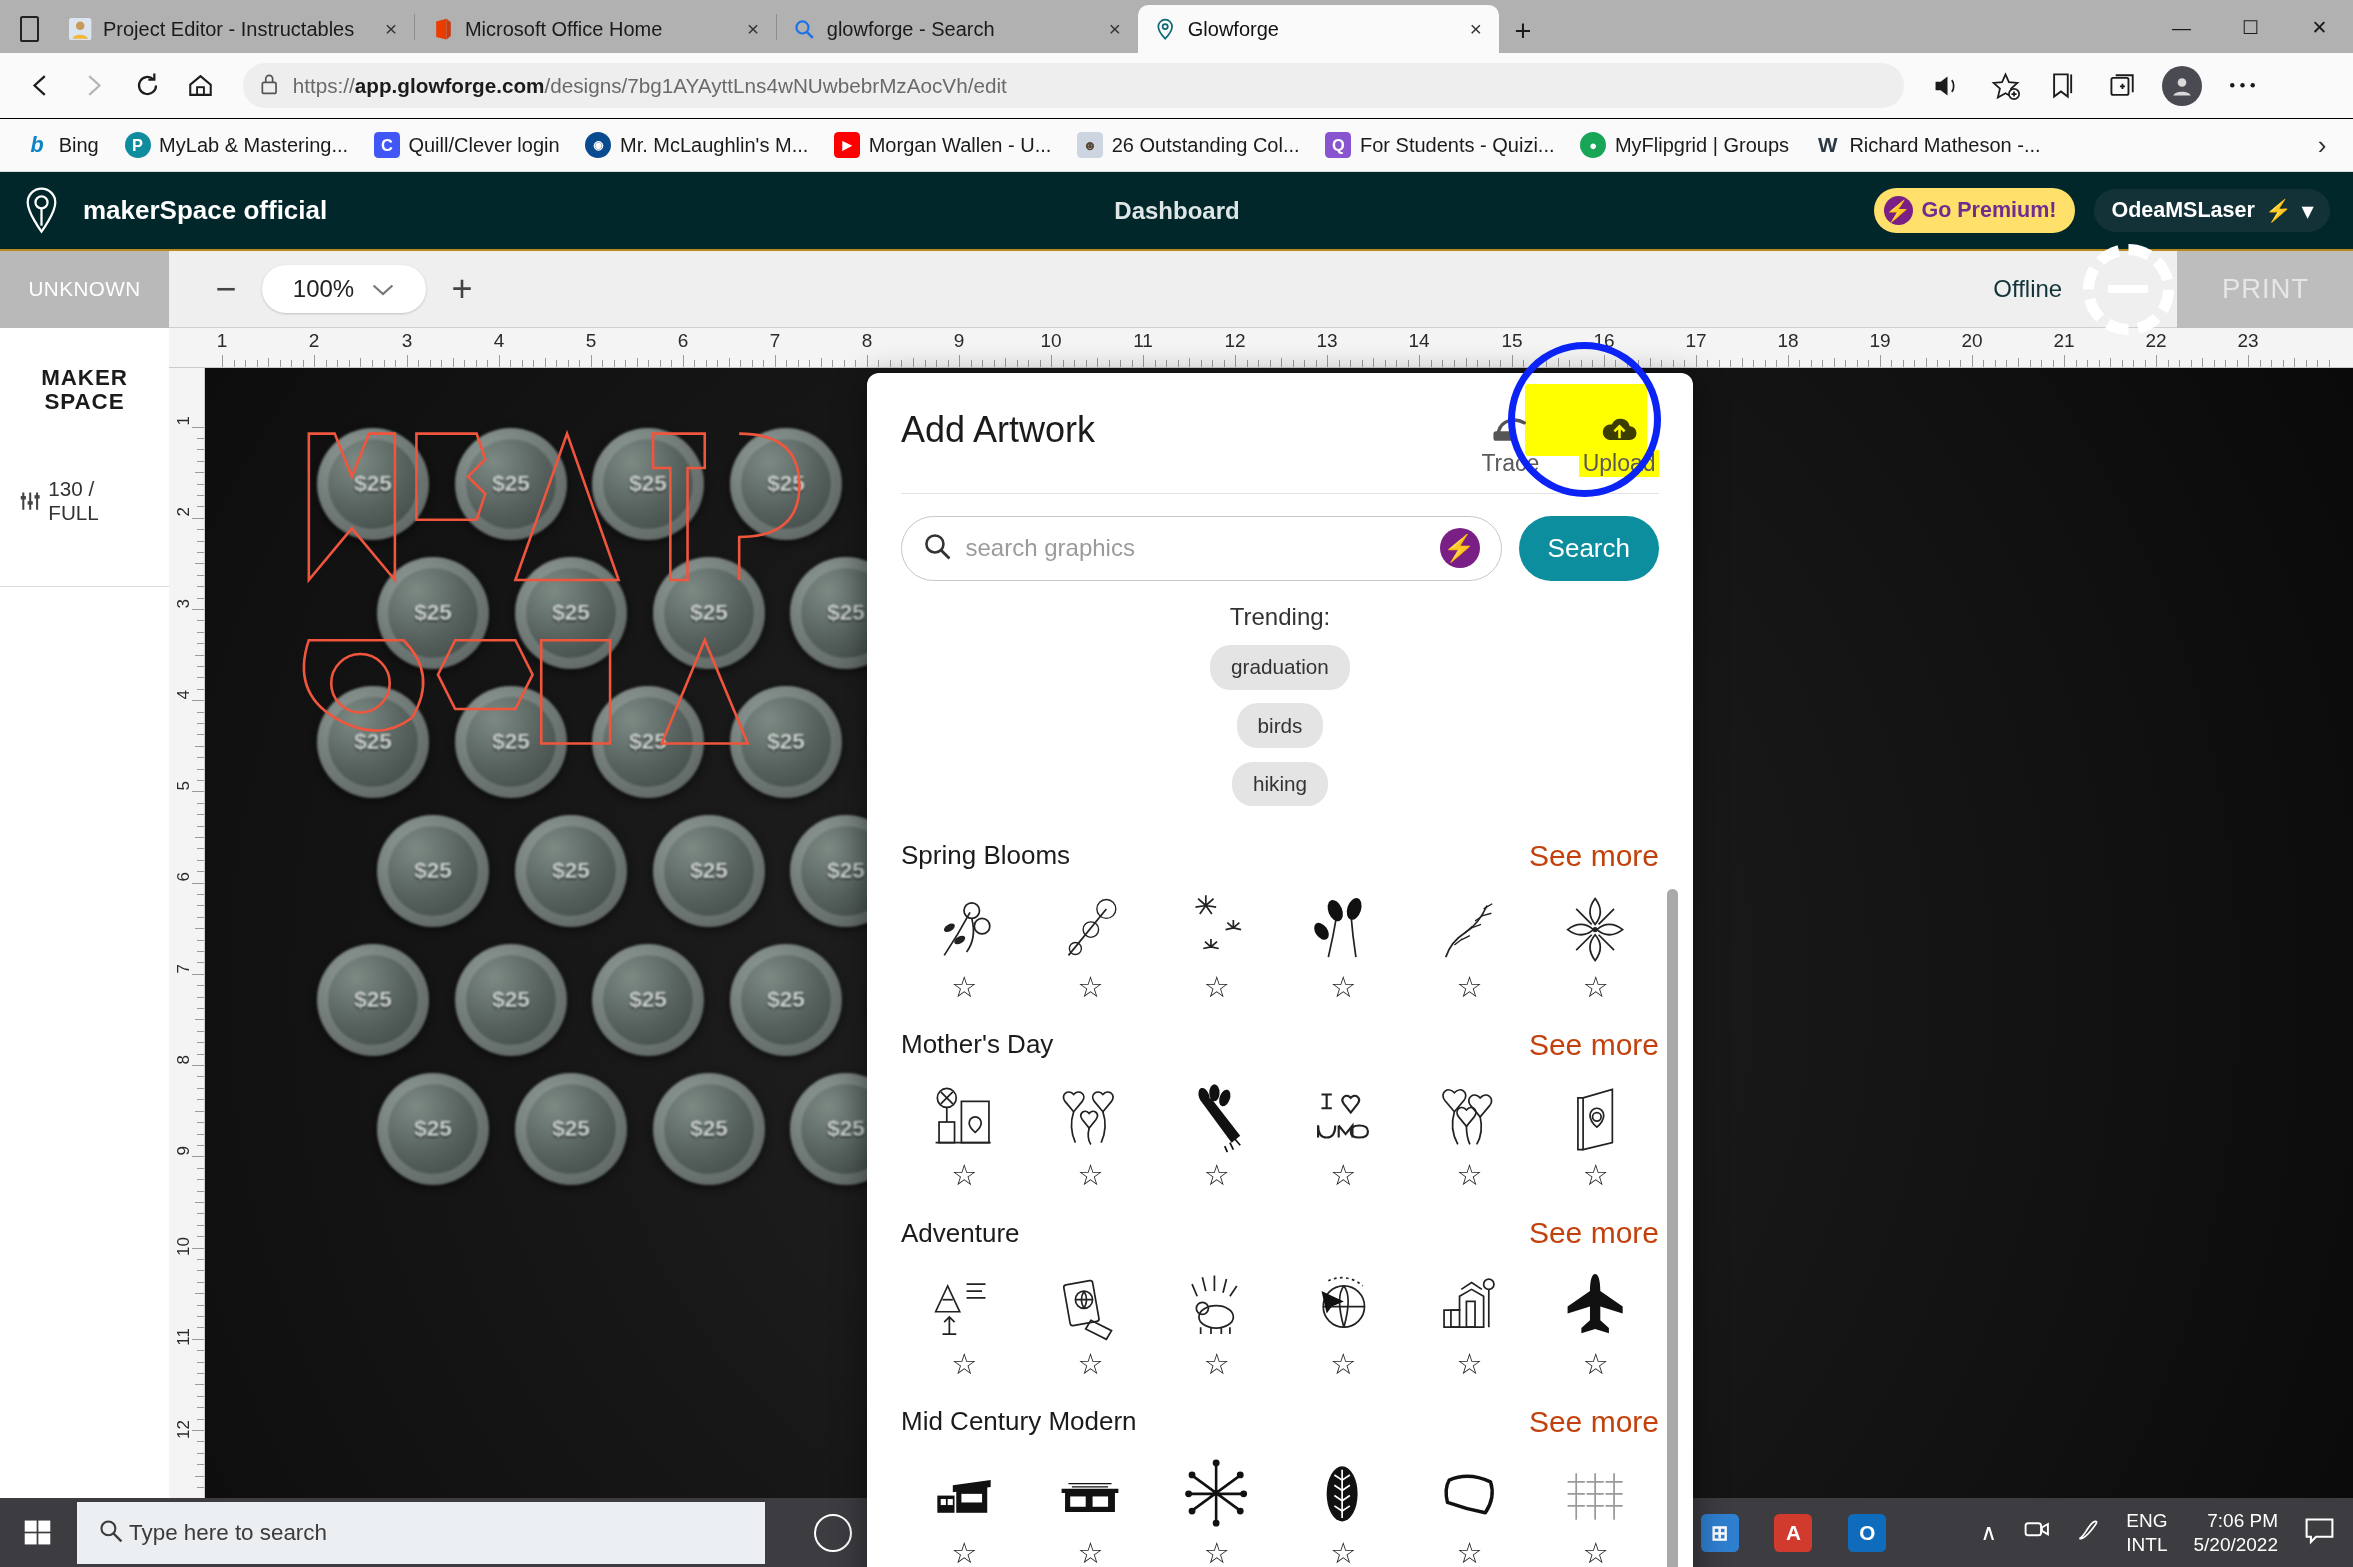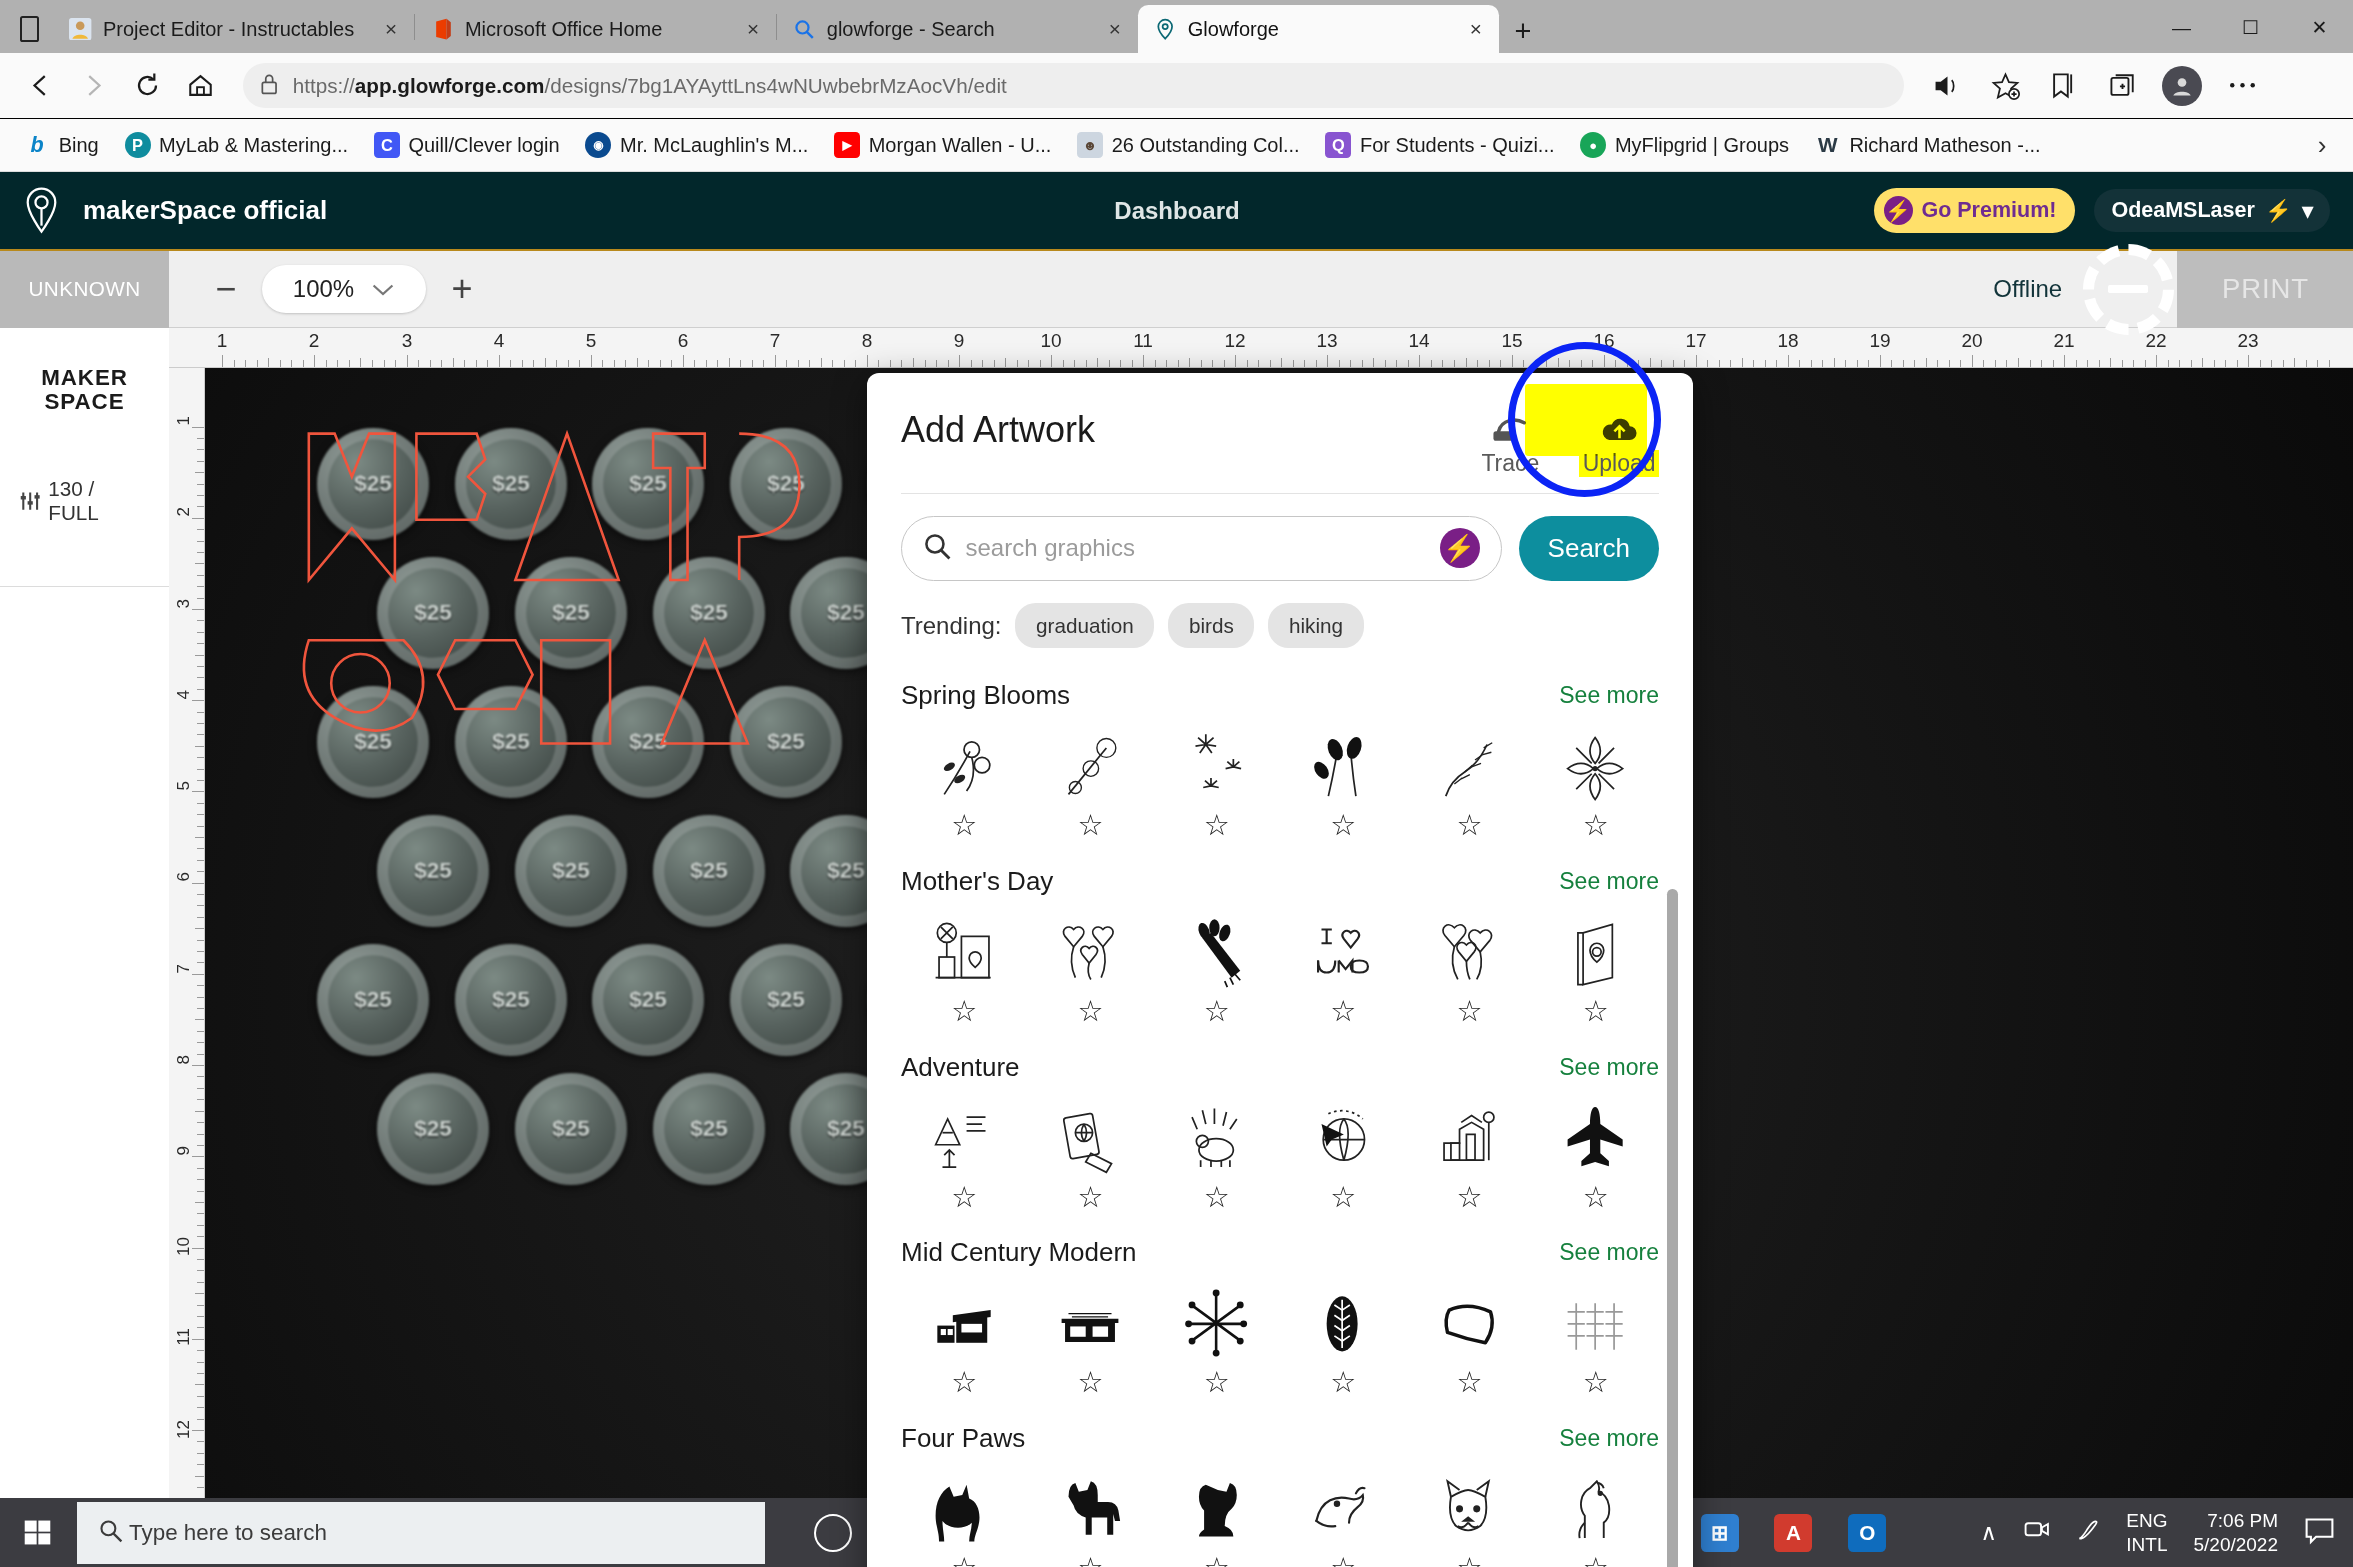--- a/index.html
+++ b/index.html
@@ -195,38 +195,38 @@
     border:0; outline:0; flex:1 1 auto; font-size: 24px; color:#333;
     font-family:"Liberation Sans", sans-serif; background:transparent;
   }
   .search-field input::placeholder { color:#9b9b9b; }
   .boltbadge { width:40px;height:40px;border-radius:50%;background:#7a1f86;
                display:flex;align-items:center;justify-content:center;color:#ffe06a;font-size:26px;}
   .search-btn {
     background:#0d8e9e; color:#fff; font-size:26px; border-radius: 33px;
     padding: 17px 29px; border:0; font-family:"Liberation Sans", sans-serif;
   }
-  .trending { display:flex; align-items:center; gap:13.8px; padding: 22.4px 34px 0 34px; }
+  .trending { display:flex; align-items:center; gap:13.8px; padding: 22.4px 34px 0 34px; flex-direction: column; }
   .trending .tlabel { font-size:24px; color:#333; }
   .chip-tag { background:#e4e4e4; border-radius:20.7px; padding: 10.3px 20.7px; font-size:20.7px; color:#333; }
 
   .modal-scroll {
     margin-top: 17px; flex:1 1 auto; overflow:hidden; position:relative;
     padding: 0 34px 0 34px;
   }
   .scrollbar {
     position:absolute; right: 15.5px; top: 516px; bottom: 31px; width: 10.3px;
     background: transparent;
   }
   .scrollbar .thumbbar { position:absolute; top:0; left:0; width:10.3px; height: 861px;
     background:#a9a9a9; border-radius:5.2px; }
   .cat { margin-bottom: 5.2px; }
   .cat-head { display:flex; align-items:center; padding: 15.5px 0 6.9px 0; }
   .cat-title { font-size: 26px; color:#1b1b1b; }
-  .see-more { margin-left:auto; color:#15803d; font-size: 23px; }
+  .see-more { margin-left:auto; color:#c2410c; font-size: 30px; }
   .grid { display:grid; grid-template-columns: repeat(6, 1fr); }
   .gitem { display:flex; flex-direction:column; align-items:center; gap: 8.6px; padding: 10.3px 0 5.2px 0; }
   .gart { width: 83px; height: 74px; display:flex; align-items:center; justify-content:center; }
   .gstar { font-size: 29px; color:#222; line-height:1; }
 
   
   .anno-highlight {
     position:absolute; background:#ffff00; border-radius:3.4px; z-index:60; pointer-events:none;
     mix-blend-mode: multiply;
   }

